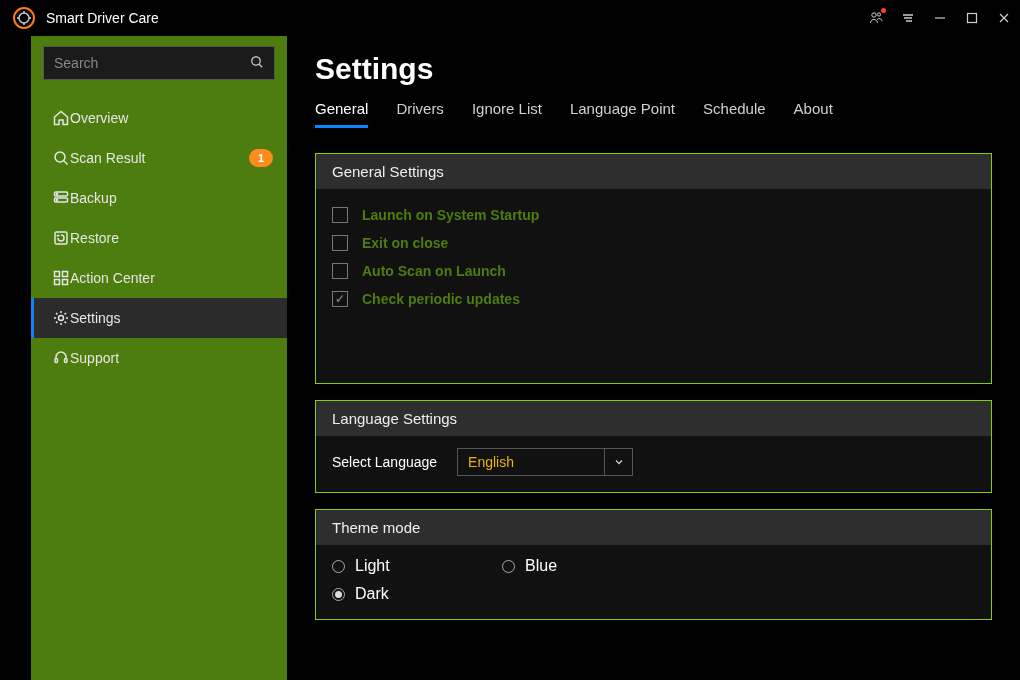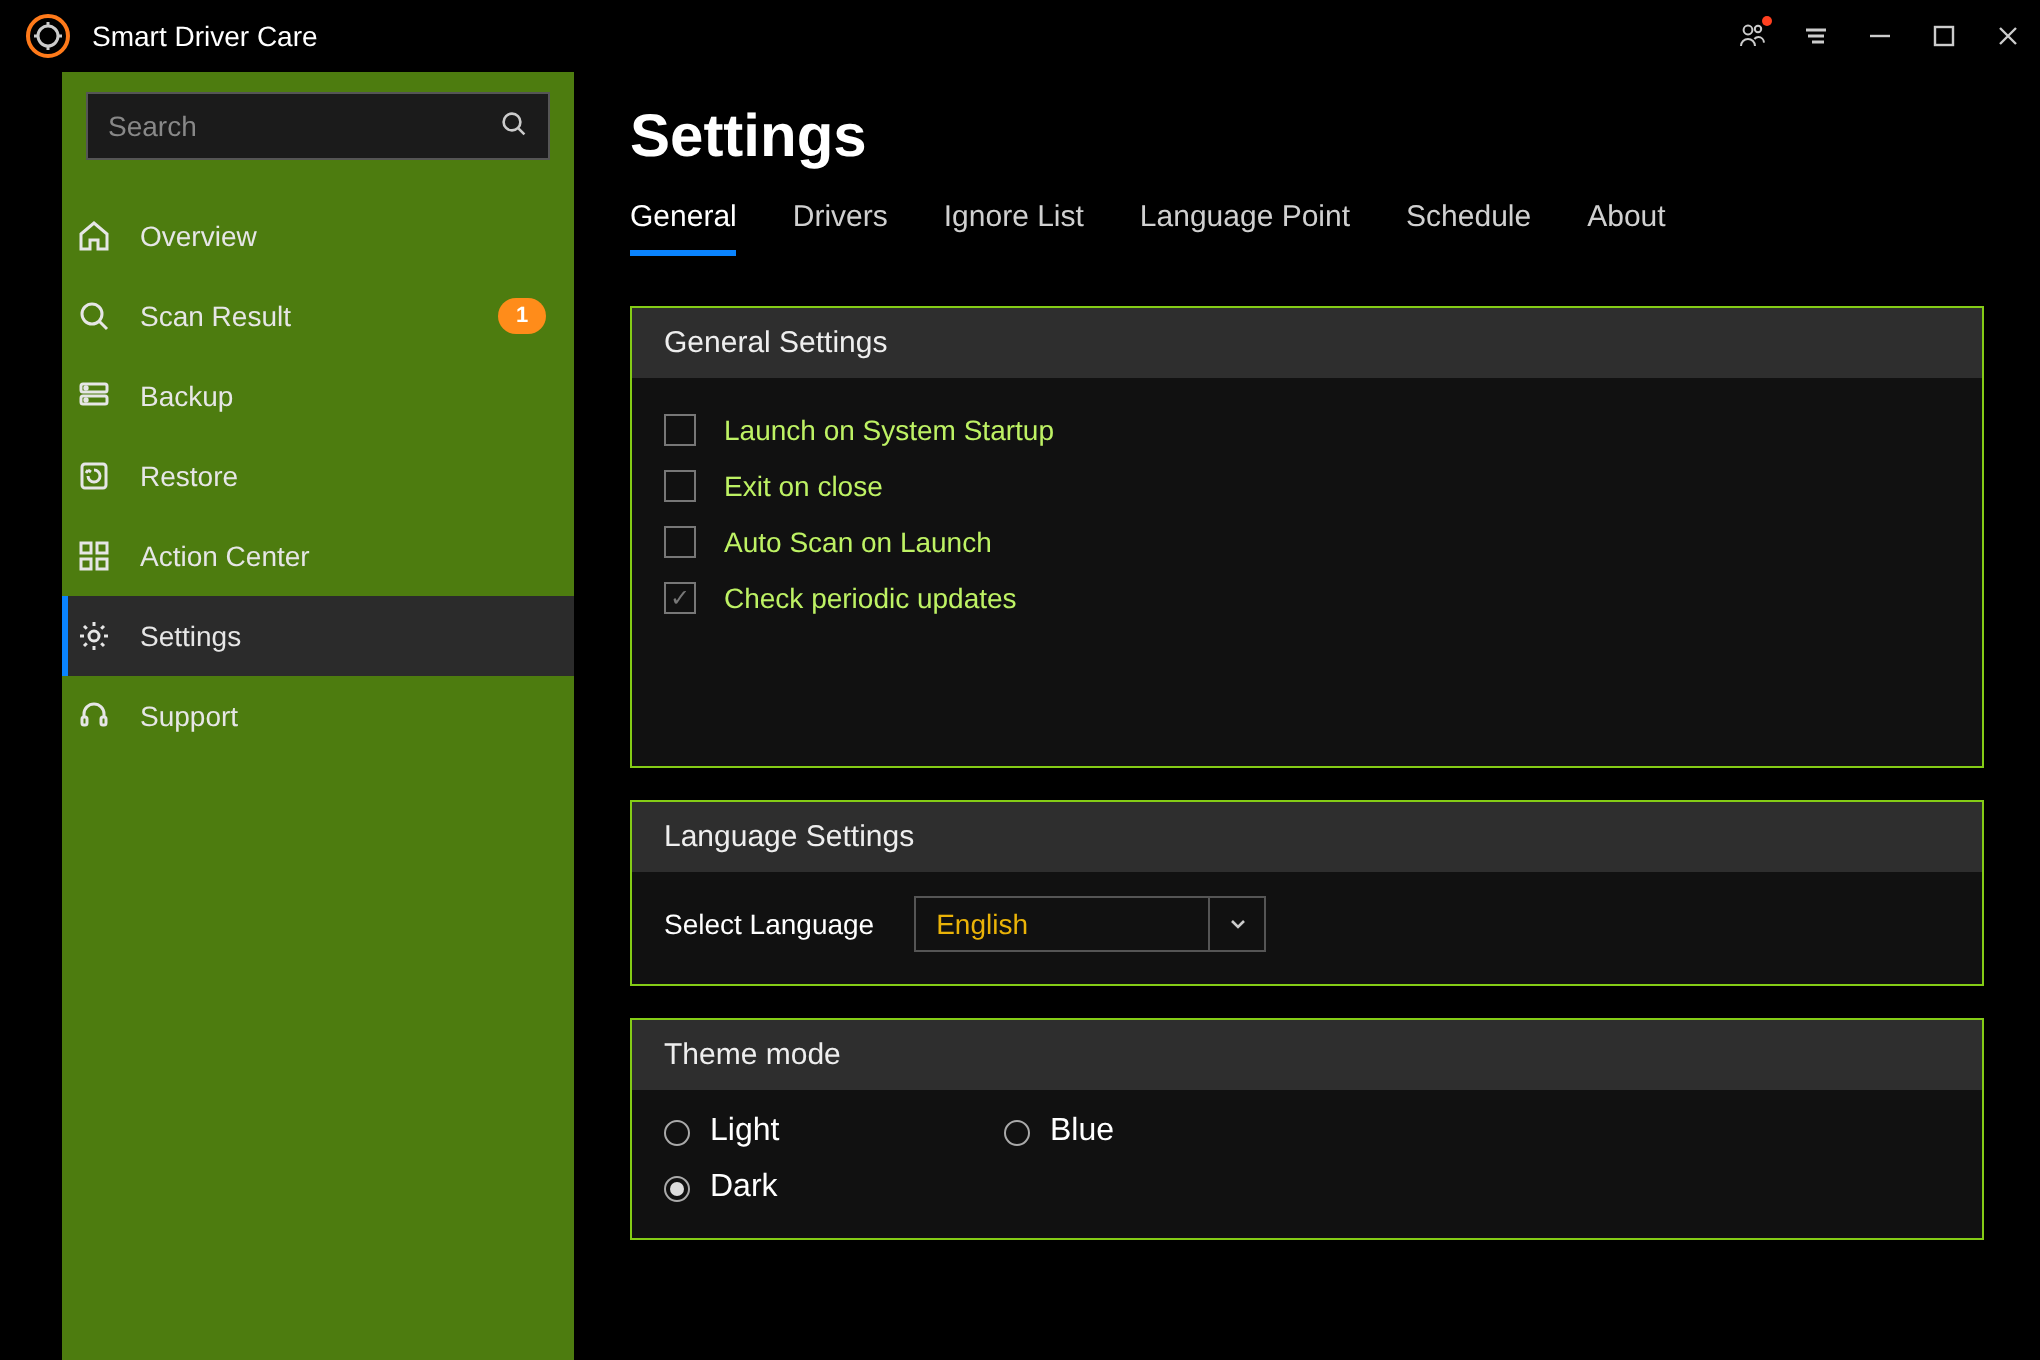--- a/index.html
+++ b/index.html
@@ -92,25 +92,24 @@
     }
     .search input::placeholder { color: #888; }
     .search-icon { color: #ccc; font-size: 14px; }
 
     
     .nav { display: flex; flex-direction: column; }
     .nav-item {
       display: flex;
       align-items: center;
       height: 40px;
-      padding: 0 14px 0 4px;
+      padding: 0 14px 0 18px;
       color: #e6e6e6;
       font-size: 14px;
       cursor: pointer;
-      gap: 14px;
       border-left: 3px solid transparent;
     }
     .nav-item.active {
       background: #2b2b2b;
       border-left: 3px solid #0a84ff;
     }
     .nav-icon {
       width: 18px;
       height: 18px;
       display: flex;
@@ -177,21 +176,22 @@
     }
     .panel-body.tall { padding-bottom: 70px; }
 
     
     .check-row {
       display: flex;
       align-items: center;
       gap: 14px;
       padding: 6px 0;
       font-size: 14px;
-      color: #bef264;
+      color: #4d7c0f;
+      font-weight: bold;
     }
     .checkbox {
       width: 16px;
       height: 16px;
       border: 1px solid #777;
       display: flex;
       align-items: center;
       justify-content: center;
       cursor: pointer;
     }

